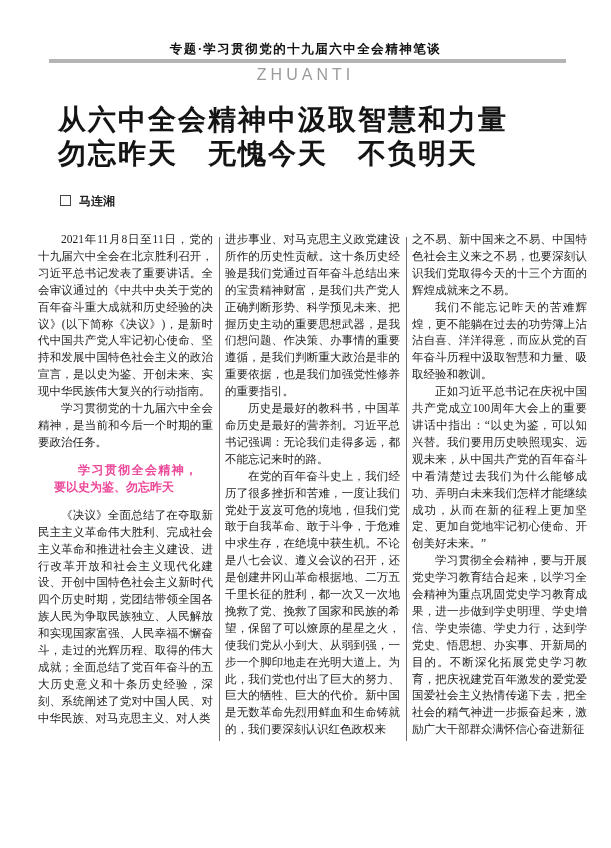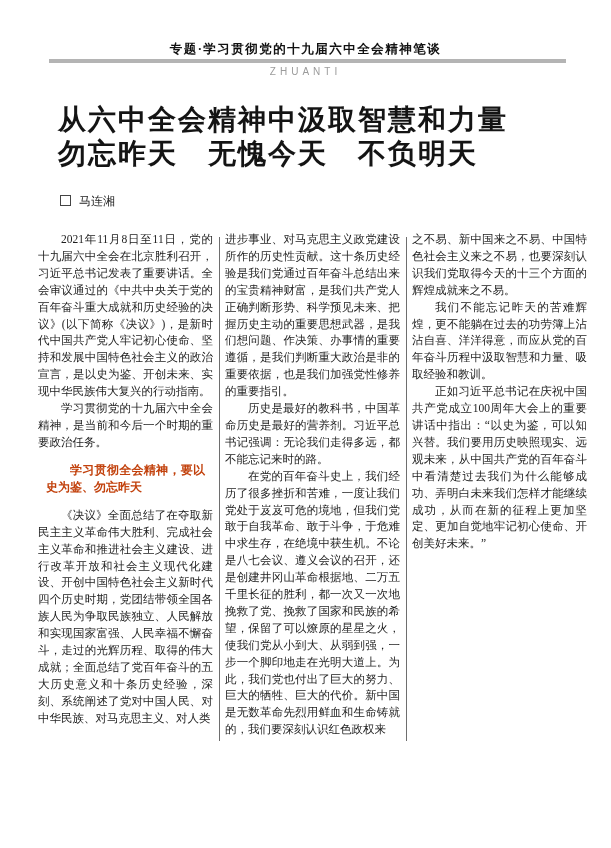--- a/index.html
+++ b/index.html
@@ -21,33 +21,33 @@
     color:#111;
   }
   .header-bar {
     position:absolute; top:59px; left:49px; width:517px; height:4px;
     background:#b4b4b4;
   }
   .pinyin {
     position:absolute; top:66px; left:0; width:100%;
     text-align:center;
     font-family:"Liberation Sans", sans-serif;
-    font-size:10px; letter-spacing:4px; color:#9b9b9b;
+    font-size:16px; letter-spacing:4px; color:#9b9b9b;
   }
 
   
   .title {
     position:absolute; left:58px; top:103px;
     font-size:28px; font-weight:bold; line-height:34px;
     letter-spacing:2px; color:#141414;
     font-family:"Liberation Sans", sans-serif;
   }
   .author {
     position:absolute; left:60px; top:193px;
-    font-size:12px; font-weight:normal; color:#222;
+    font-size:12px; font-weight:bold; color:#222;
     font-family:"Liberation Sans", sans-serif;
   }
   .author .sq {
     display:inline-block; width:9px; height:9px;
     border:1.5px solid #444; margin-right:8px;
     vertical-align:-1px; background:#fff;
   }
 
   
   .body-flow {
@@ -61,21 +61,21 @@
     color:#1d1d1d;
   }
   .vrule {
     width:1px; height:504px; background:#6e6e6e;
     margin:2px 5.5px 0 5.5px;
   }
   .col p { margin:0; }
   .col p.indent { text-indent:2em; }
   .col p.heading {
     font-weight:bold; font-size:12px; line-height:17px;
-    margin:11px 8px; text-indent:2em; color:#c2410c;
+    margin:11px 16px; text-indent:2em; color:#ec4899;
     font-family:"Liberation Sans", sans-serif;
   }
 
   
   .fn-rule {
     position:absolute; left:58px; top:757px; width:156px; height:1px;
     background:#2e2e2e;
   }
   .fn-text {
     position:absolute; left:75px; top:764px;
@@ -126,20 +126,21 @@
     <div class="col">
         <p class="">进步事业、对马克思主义政党建设所作的历史性贡献。这十条历史经验是我们党通过百年奋斗总结出来的宝贵精神财富，是我们共产党人正确判断形势、科学预见未来、把握历史主动的重要思想武器，是我们想问题、作决策、办事情的重要遵循，是我们判断重大政治是非的重要依据，也是我们加强党性修养的重要指引。</p>
         <p class=" indent">历史是最好的教科书，中国革命历史是最好的营养剂。习近平总书记强调：无论我们走得多远，都不能忘记来时的路。</p>
         <p class=" indent">在党的百年奋斗史上，我们经历了很多挫折和苦难，一度让我们党处于岌岌可危的境地，但我们党敢于自我革命、敢于斗争，于危难中求生存，在绝境中获生机。不论是八七会议、遵义会议的召开，还是创建井冈山革命根据地、二万五千里长征的胜利，都一次又一次地挽救了党、挽救了国家和民族的希望，保留了可以燎原的星星之火，使我们党从小到大、从弱到强，一步一个脚印地走在光明大道上。为此，我们党也付出了巨大的努力、巨大的牺牲、巨大的代价。新中国是无数革命先烈用鲜血和生命铸就的，我们要深刻认识红色政权来</p>
       </div>
     <div class="vrule"></div>
     <div class="col">
         <p class="">之不易、新中国来之不易、中国特色社会主义来之不易，也要深刻认识我们党取得今天的十三个方面的辉煌成就来之不易。</p>
         <p class=" indent">我们不能忘记昨天的苦难辉煌，更不能躺在过去的功劳簿上沾沾自喜、洋洋得意，而应从党的百年奋斗历程中汲取智慧和力量、吸取经验和教训。</p>
         <p class=" indent">正如习近平总书记在庆祝中国共产党成立100周年大会上的重要讲话中指出：“以史为鉴，可以知兴替。我们要用历史映照现实、远观未来，从中国共产党的百年奋斗中看清楚过去我们为什么能够成功、弄明白未来我们怎样才能继续成功，从而在新的征程上更加坚定、更加自觉地牢记初心使命、开创美好未来。”</p>
+        <p class=" indent">学习贯彻全会精神，要与开展党史学习教育结合起来，以学习全会精神为重点巩固党史学习教育成果，进一步做到学史明理、学史增信、学史崇德、学史力行，达到学党史、悟思想、办实事、开新局的目的。不断深化拓展党史学习教育，把庆祝建党百年激发的爱党爱国爱社会主义热情传递下去，把全社会的精气神进一步振奋起来，激励广大干部群众满怀信心奋进新征</p>
       </div>
   </div>
 
   <div class="fn-rule"></div>
   <div class="fn-text">作者简介：马连湘，青岛科技大学党委书记。</div>
 
   <div class="page-num">10</div>
   <div class="issue">2022年1、2月</div>
   <div class="journal">对中华民族(高教)</div>
 

